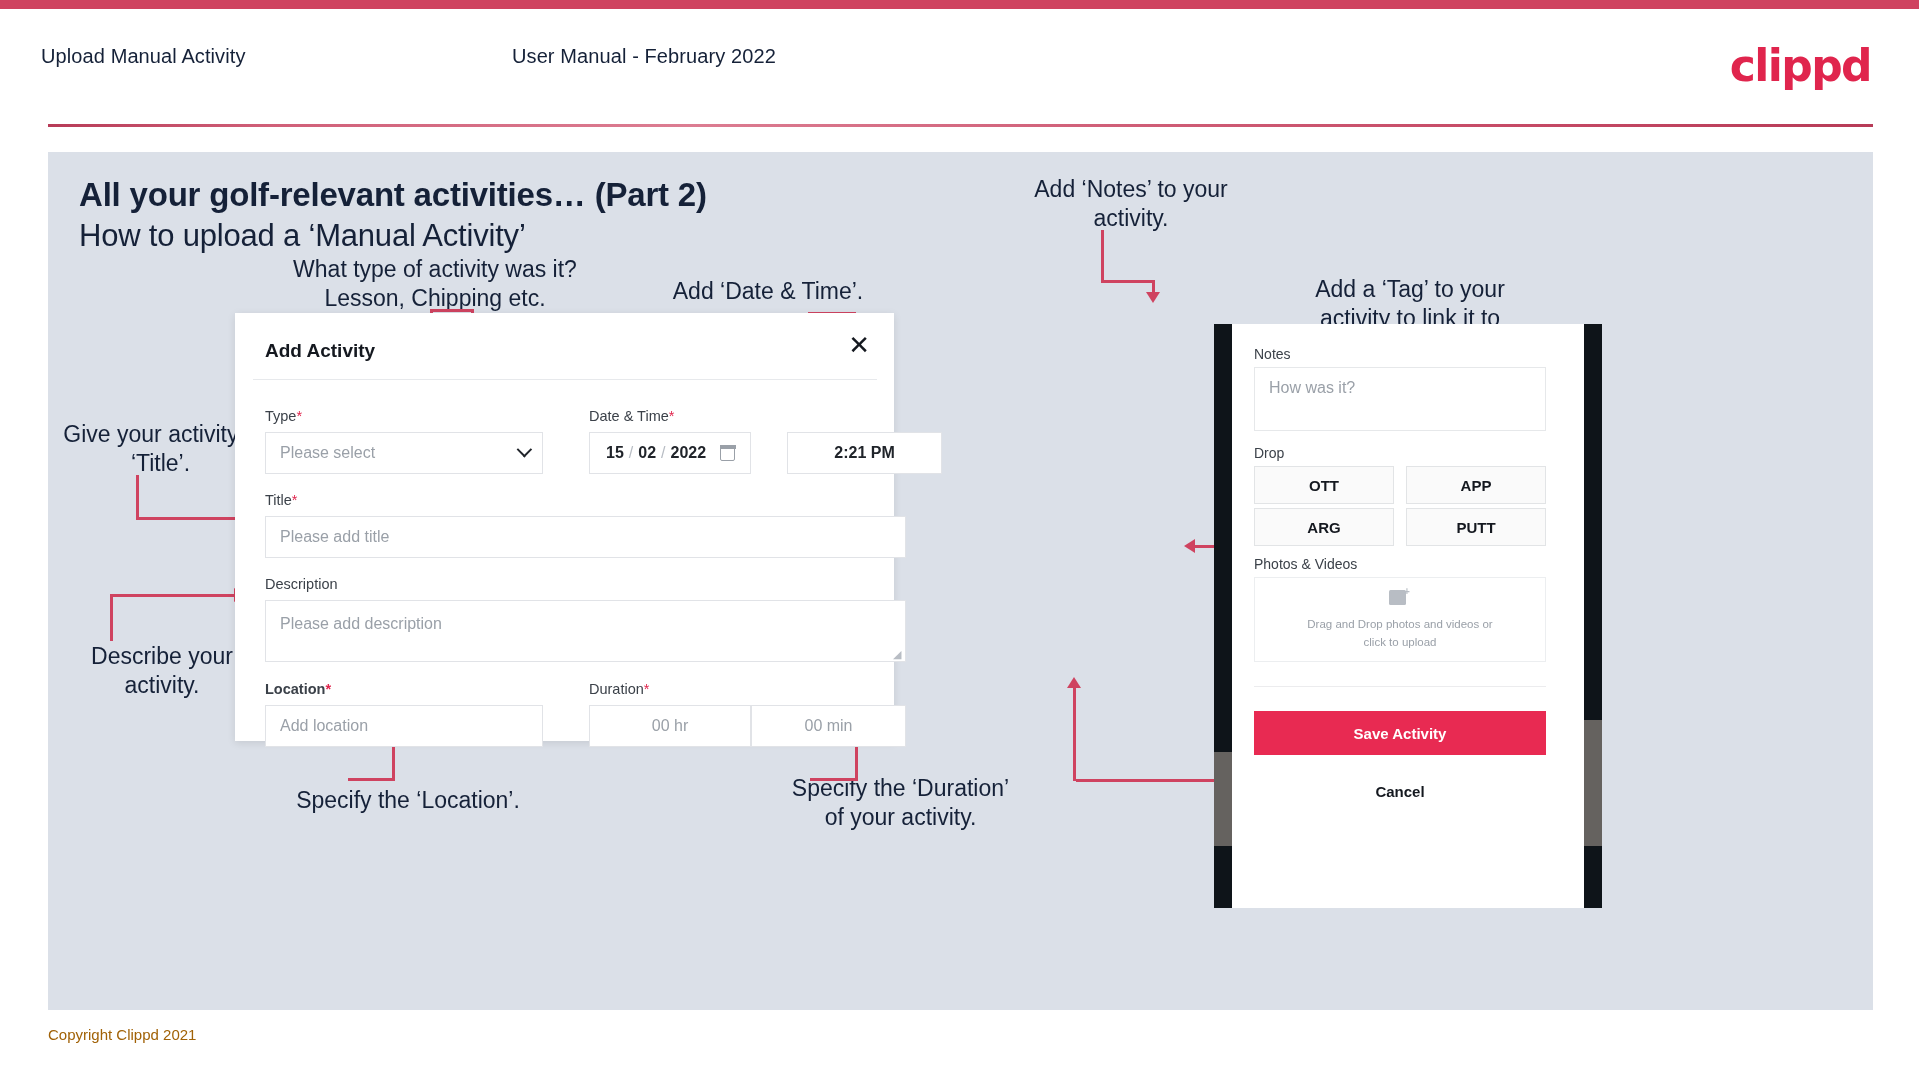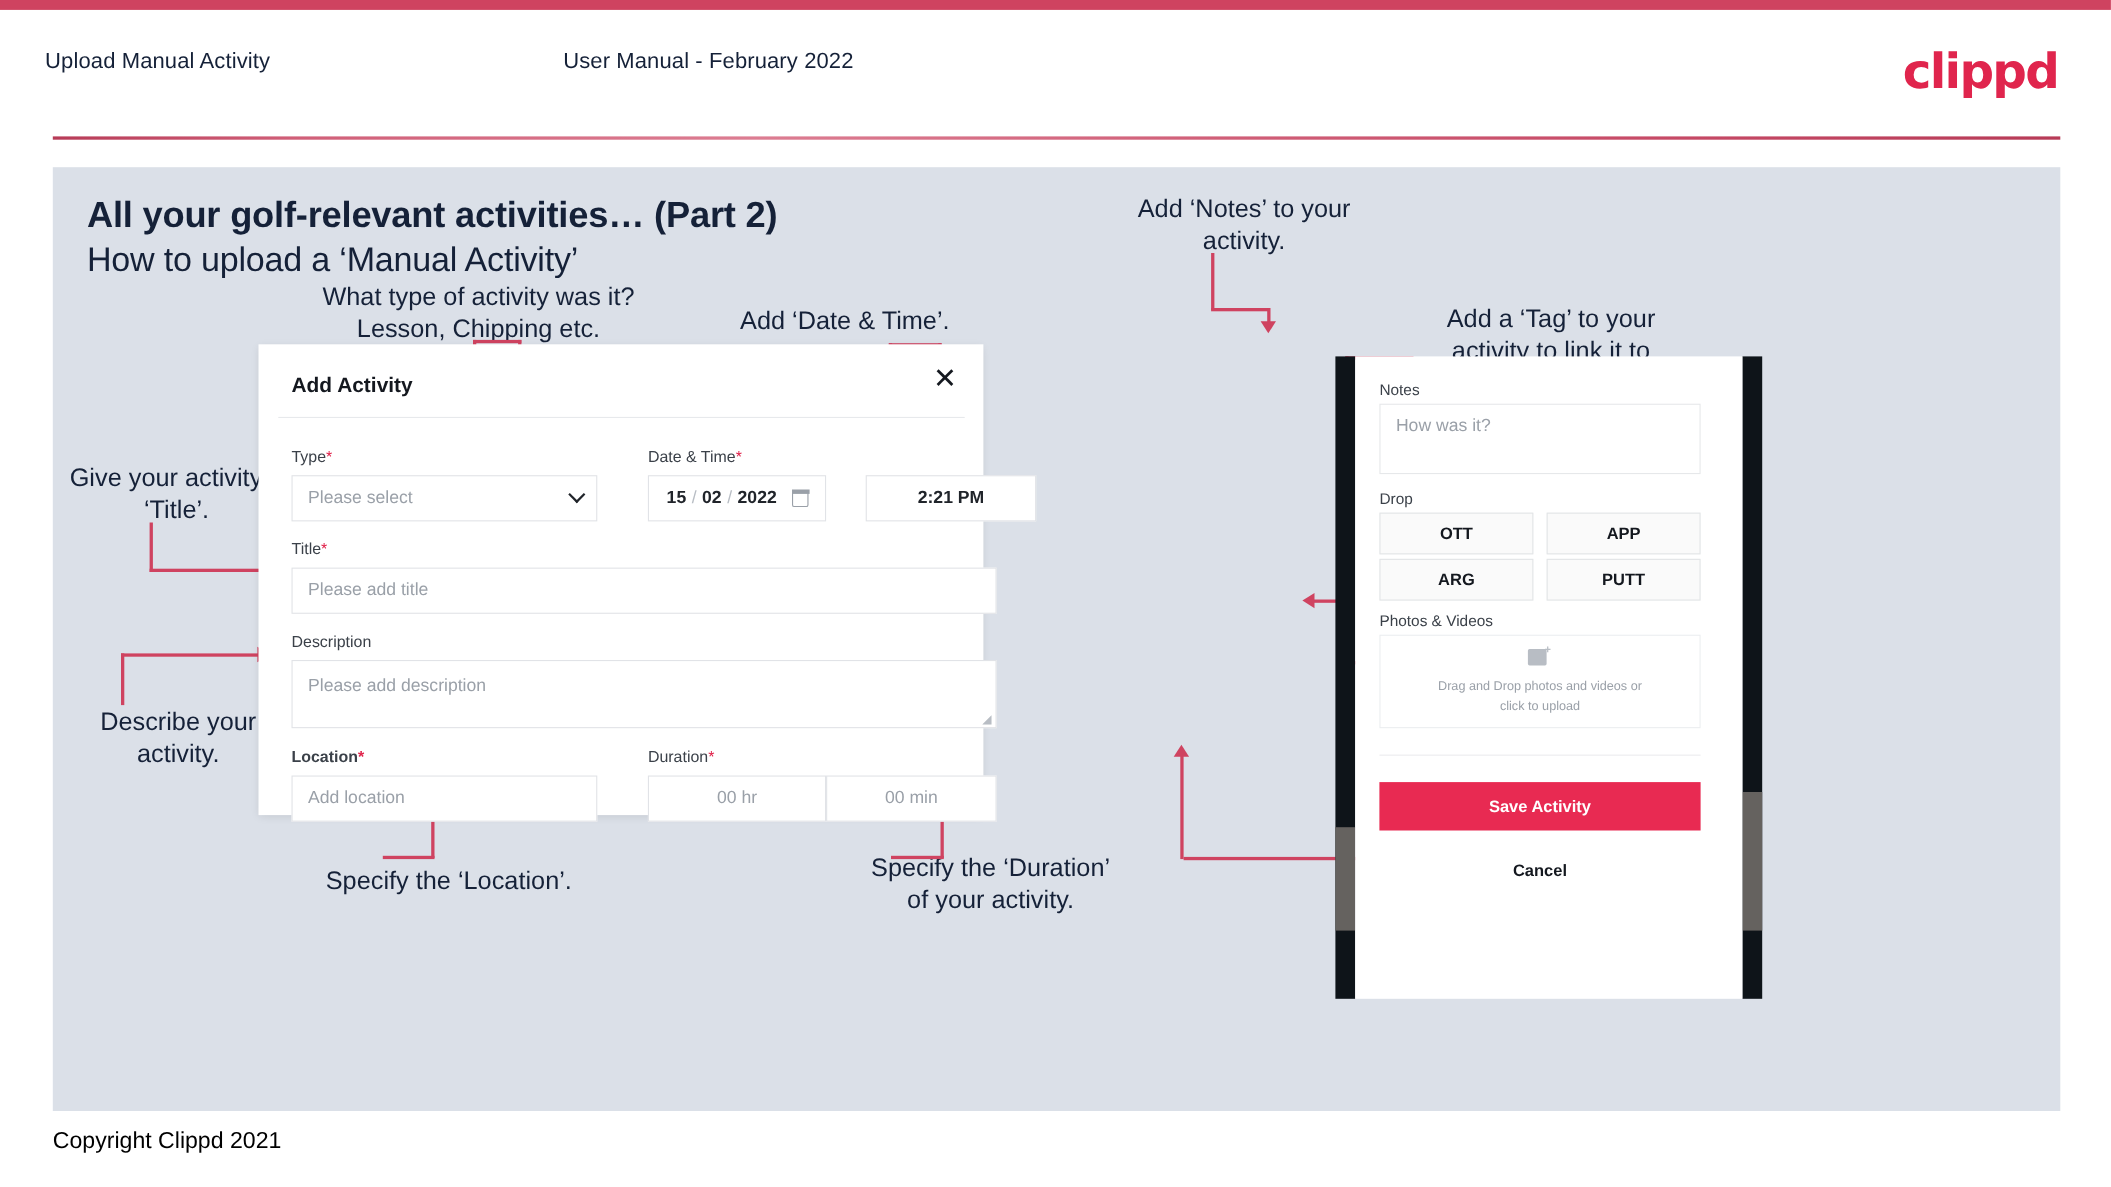--- a/index.html
+++ b/index.html
@@ -179,21 +179,21 @@
     color:#fff; font-size:15px; font-weight:bold; cursor:pointer;
   }
   .cancel-btn {
     position:absolute; text-align:center; font-size:15px; font-weight:bold;
     color:#14181f; cursor:pointer;
   }
 
   
   .footer {
     position:absolute; left:48px; top:1026px;
-    font-size:21px; color:#000000;
+    font-size:15px; color:#a16207;
   }
 </style>
 </head>
 <body>
 
 <div id="page">
 
   <div class="topbar"></div>
 
   <div class="hdr-left">Upload Manual Activity</div>

